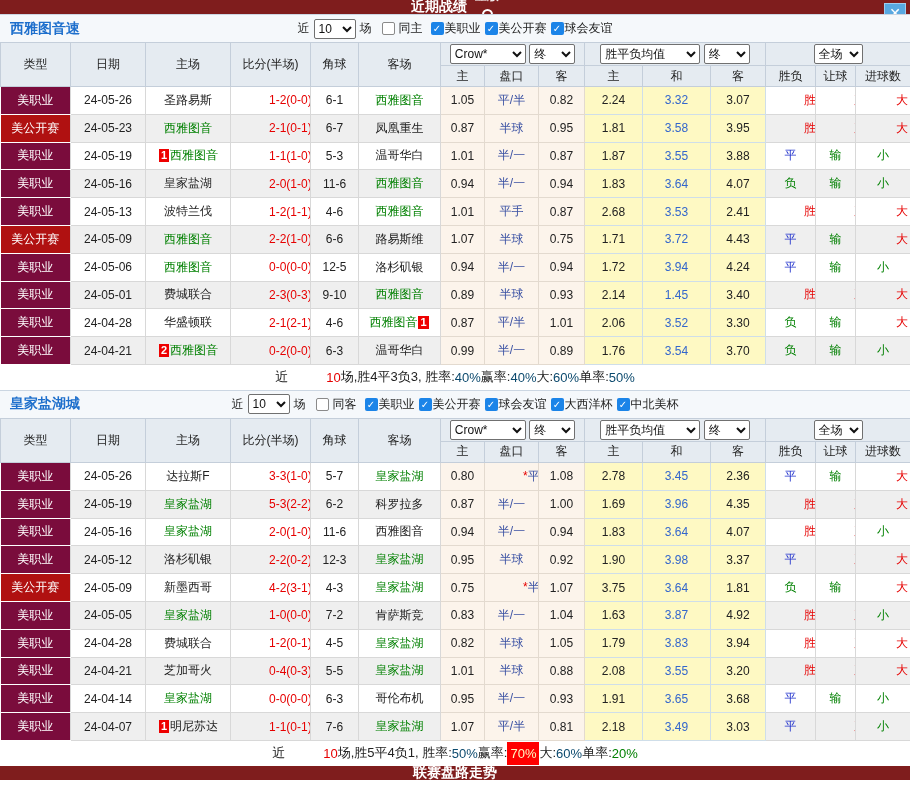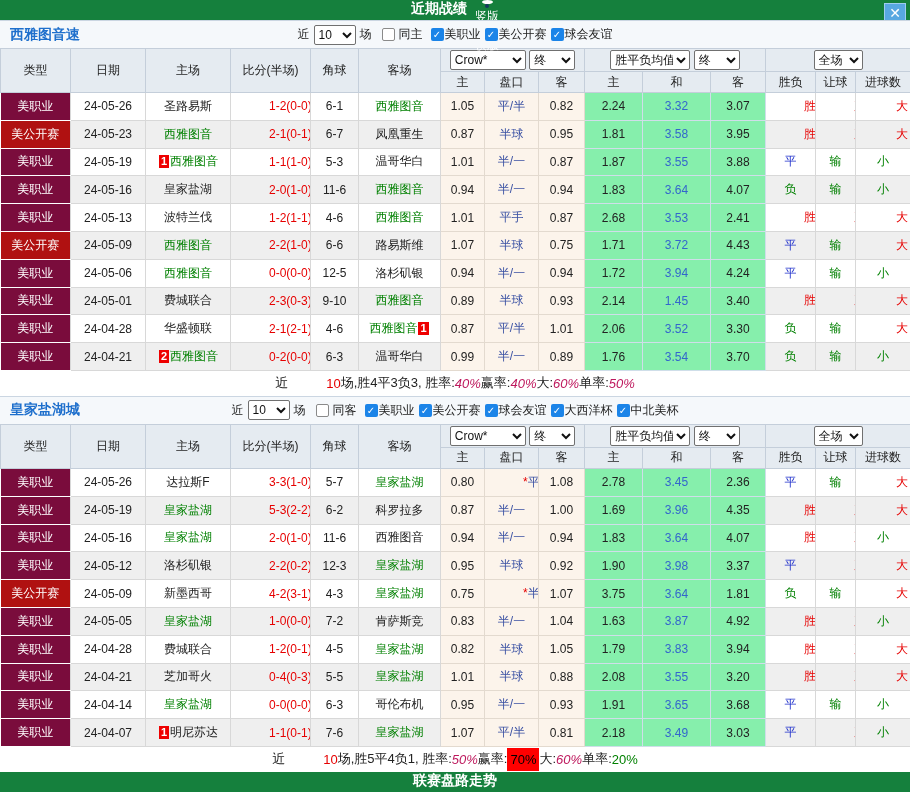--- a/index.html
+++ b/index.html
@@ -4,22 +4,22 @@
 <style>
   * { box-sizing: border-box; margin: 0; padding: 0; }
   html,body { background:#fff; }
   body {
     width: 910px; height: 799px;
     font-family: "Liberation Sans", "DejaVu Sans", sans-serif;
     font-size: 12px; color:#222; overflow:hidden;
   }
   
   .bar {
-    height: 20px; background:#15803d; color:#fff;
-    display:flex; justify-content:center;
+    height: 14px; background:#7f1d1d; color:#fff;
+    display:flex; align-items:center; justify-content:center;
     font-size:14px; font-weight:bold; position:relative;
   }
   .radio-group { display:flex; align-items:center; gap:4px; margin-left:8px; font-size:12px; font-weight:normal;flex-direction:column; }
   .radio { width:11px; height:11px; border-radius:50%; border:2px solid #fff; display:inline-block; position:relative; background:transparent; }
   .radio.checked { background:#fff; }
   .radio.checked::after { content:""; position:absolute; left:1.5px; top:1.5px; width:4px; height:4px; border-radius:50%; background:#15395e; }
   .close-btn {
     position:absolute; right:4px; top:3px; width:22px; height:20px;
     background:#58A8E1; border:1px solid #9ECDEF; color:#fff;
     font-size:14px; font-weight:bold; line-height:18px; text-align:center; cursor:pointer;
@@ -32,21 +32,21 @@
   .section-title { position:absolute; left:10px; color:#1E6FCC; font-size:14px; font-weight:bold;text-align:right; }
   .filters { margin:0 auto; display:flex; align-items:center; gap:4px; color:#222; }
   .filters .gap { width:2px; }
   select {
     font-family: inherit; font-size:12px; height:20px;
     background:#fff; border:1px solid #707070; border-radius:2px; color:#111;
   }
   .sel-count { width:42px; }
   .sel-crow  { width:76px; }
   .sel-end   { width:46px; }
-  .sel-avg   { width:80px; }
+  .sel-avg   { width:100px; }
   .sel-full  { width:49px; }
   .checkbox {
     width:13px; height:13px; display:inline-flex; align-items:center; justify-content:center;
     border-radius:2px; flex:none;
   }
   .checkbox.on  { background:#1B84E8; color:#fff; }
   .checkbox.on::after { content:"\2713"; font-size:10px; font-weight:bold; }
   .checkbox.off { background:#fff; border:1px solid #8a8a8a; }
   .comp-item { display:inline-flex; align-items:center; gap:1px; margin-left:4px; }
   
@@ -54,42 +54,42 @@
   th, td {
     border:1px solid #D8D8D8; text-align:center; vertical-align:middle;
     font-size:12px; white-space:nowrap; overflow:hidden; font-weight:normal;
   }
   thead th { background:#E5EBF1; border-color:#C4CEDA; color:#222; height:21px; }
   thead .ddcell { padding:1px 0; }
   tbody tr { height:27.8px; }
   tbody tr.alt td.plain { background:#EFEFEF; }
   td.plain { background:#fff; }
   td.crow  { background:#FCF4EB; border-color:#E3DACF; }
-  td.avg   { background:#86efac; border-color:#CFDEE9; }
+  td.avg   { background:#fef9c3; border-color:#CFDEE9; }
   td.type  { color:#fff; border-bottom:1px solid #fff; border-left:none; }
   td.type.mls  { background:#7A0C3C; }
   td.type.open { background:#B01111; }
   .green  { color:#008000; }
   .red    { color:#E60000;margin-left:38px; }
   .blue   { color:#2233CC; }
   .indigo { color:#3A51A3; }
   .avg-draw { color:#3366CC; }
   .odds { color:#222; }
   .badge {
     display:inline-block; background:#EE0000; color:#fff; font-size:11px; font-weight:bold;
     padding:0 2px; line-height:13px; margin:0 1px;
   }
   
   .summary {
     height:25px; display:flex; align-items:center; justify-content:center;
     font-size:13px; color:#222; background:#fff;
   }
-  .summary span.hl { background:#F00; color:#000000; padding:4px 3px; }
+  .summary span.hl { background:#F00; color:#fef9c3; padding:4px 3px; }
   .summary span.red { color:#E60000; }
-  .summary span.blue { color:#be185d;font-style:italic; }
+  .summary span.blue { color:#0c4a6e; }
   .summary span.green { color:#008000; }
 </style>
 </head>
 <body>
 
 <div class="bar">
   <span>近期战绩</span>
   <span class="radio-group">
     <span class="radio checked"></span>
     <span>竖版</span>

